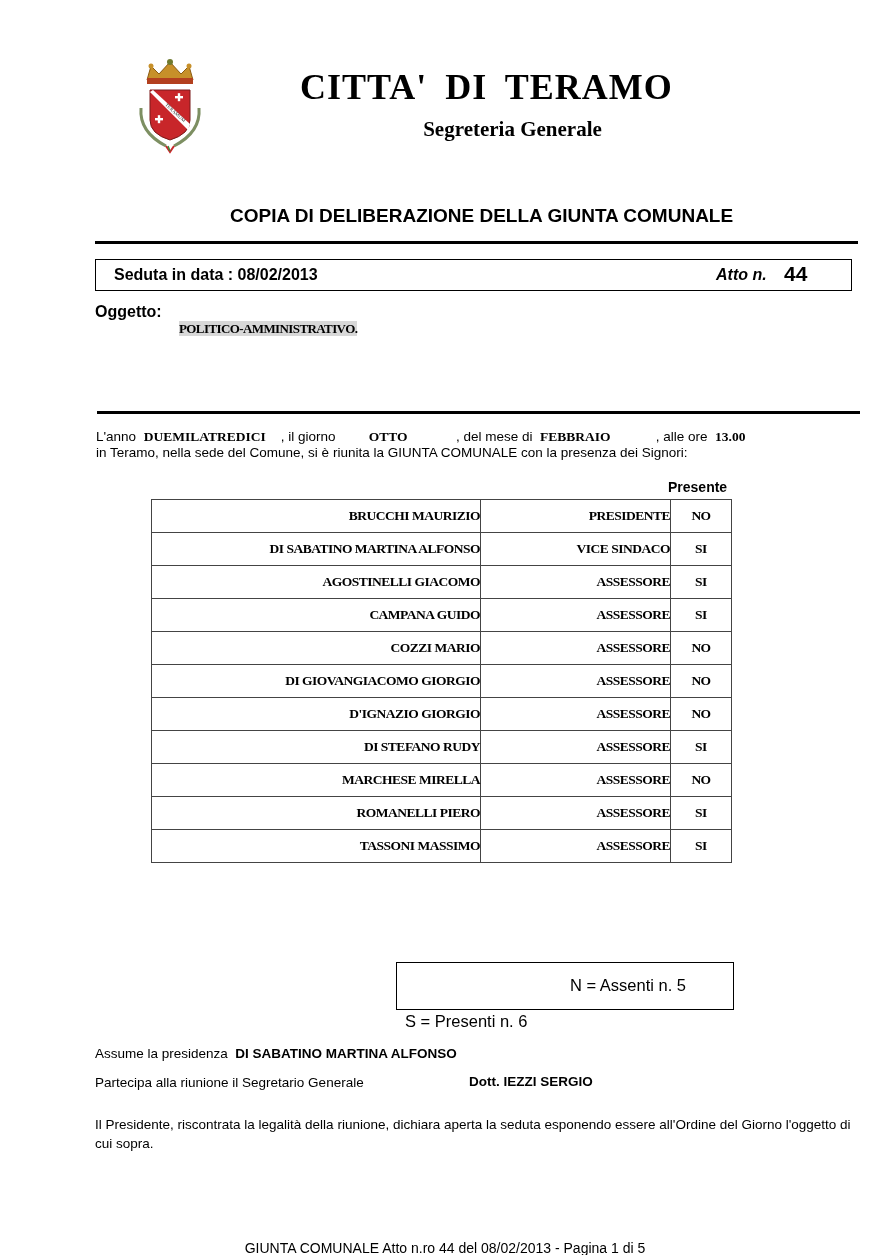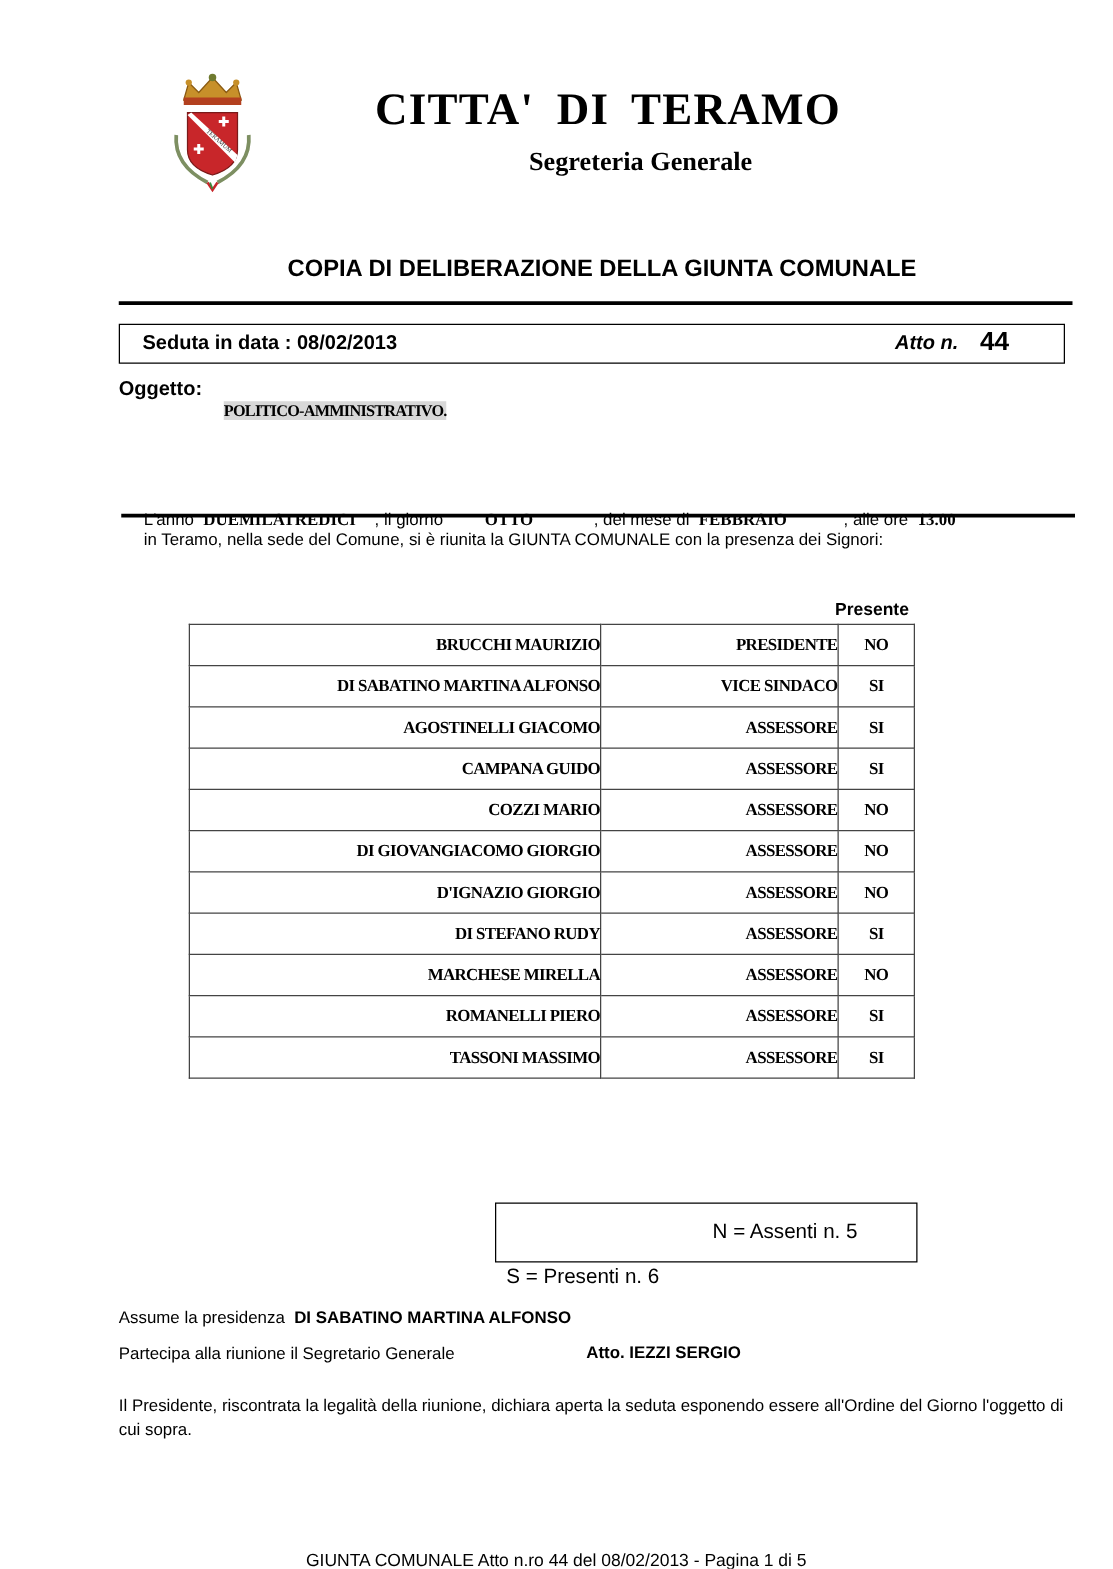--- a/index.html
+++ b/index.html
@@ -20,21 +20,21 @@
   #sessiondate { left: 18px; top: 6px; font-size: 16px; font-weight: bold; }
   #atto-label { left: 620px; top: 6px; font-size: 16px; font-weight: bold; font-style: italic; }
   #atto-num { left: 688px; top: 2px; font-size: 21px; font-weight: bold; }
 
   #oggetto-label { left: 95px; top: 303px; font-size: 16px; font-weight: bold; }
   #oggetto-text { left: 179px; top: 305px; width: 560px; font-size: 13px; font-weight: bold; line-height: 16px; letter-spacing: -0.6px; }
   #oggetto-text span { background: #d8d8d8; }
 
   #rule2 { top: 411px; left: 97px; width: 763px; }
 
-  #para1 { left: 96px; top: 408px; font-size: 13.5px; line-height: 16px; width: 760px; margin-left: 19px; }
+  #para1 { left: 96px; top: 429px; font-size: 13.5px; line-height: 16px; width: 760px; }
   .b { font-family: "Liberation Serif", serif; font-weight: bold; }
 
   #presente-hdr { left: 668px; top: 479px; font-size: 14px; font-weight: bold; }
 
   #members { left: 151px; top: 499px; border-collapse: collapse; }
   #members td { border: 1.5px solid #444; height: 32px; padding: 0; font-family: "Liberation Serif", serif; font-weight: bold; font-size: 13.5px; letter-spacing: -0.5px; text-align: right; }
   #members td.name { width: 329px; padding-left: 18px; box-sizing: border-box; }
   #members td.role { width: 190px; padding-left: 23px; box-sizing: border-box; }
   #members td.pres { width: 60px; text-align: center; }
 
@@ -178,17 +178,17 @@
 <div id="countbox" class="abs sans">
   <span id="count-s" class="abs">S = Presenti n.  6</span>
   <span id="count-n" class="abs">N = Assenti n.  5</span>
 </div>
 
 <div id="presidenza" class="abs sans">
   <span>Assume la presidenza</span>&nbsp;
   <b>DI SABATINO MARTINA ALFONSO</b>
 </div>
 <div id="segretario-label" class="abs sans">Partecipa alla riunione il Segretario Generale</div>
-<div id="segretario-name" class="abs sans">Atto.  IEZZI SERGIO</div>
+<div id="segretario-name" class="abs sans">Dott.  IEZZI SERGIO</div>
 
 <div id="closing" class="abs sans">Il Presidente, riscontrata la legalità della riunione, dichiara aperta la seduta esponendo essere all'Ordine del Giorno l'oggetto di cui sopra.</div>
 
 <div id="footer" class="abs sans">GIUNTA COMUNALE Atto n.ro 44 del 08/02/2013 - Pagina 1 di 5</div>
 
 </body></html>

